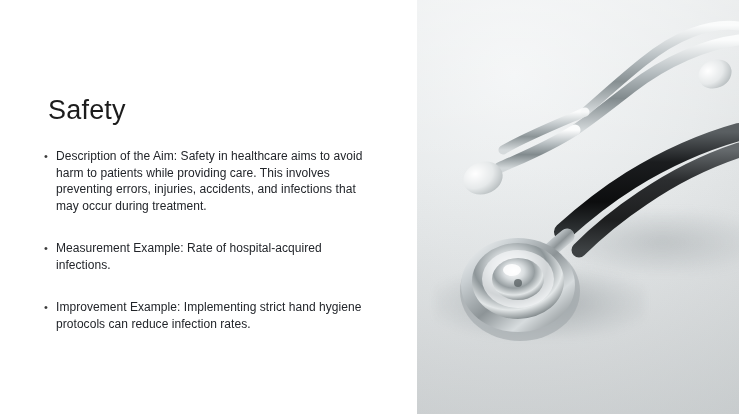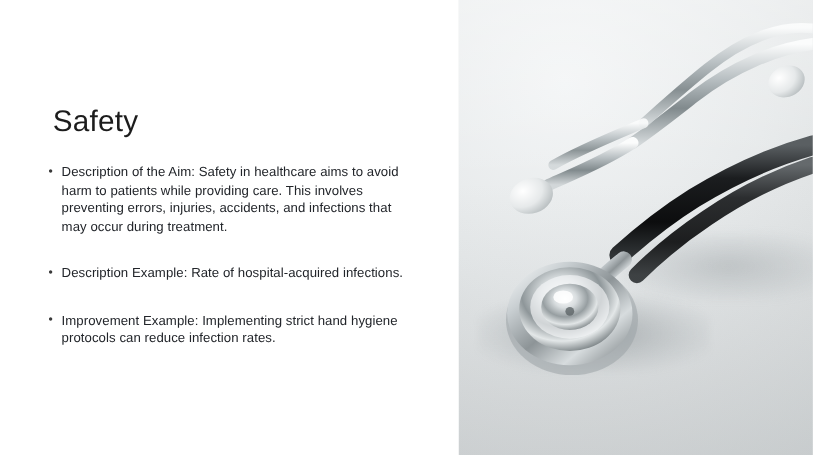--- a/index.html
+++ b/index.html
@@ -121,21 +121,21 @@
 
     <div class="bullets">
 
       <div class="bullet">
         <span class="bullet-marker">•</span>
         <span class="bullet-text">Description of the Aim: Safety in healthcare aims to avoid harm to patients while providing care. This involves preventing errors, injuries, accidents, and infections that may occur during treatment.</span>
       </div>
 
       <div class="bullet">
         <span class="bullet-marker">•</span>
-        <span class="bullet-text">Description Example: Rate of hospital-acquired infections.</span>
+        <span class="bullet-text">Measurement Example: Rate of hospital-acquired infections.</span>
       </div>
 
       <div class="bullet">
         <span class="bullet-marker">•</span>
         <span class="bullet-text">Improvement Example: Implementing strict hand hygiene protocols can reduce infection rates.</span>
       </div>
 
     </div>
   </div>
 

